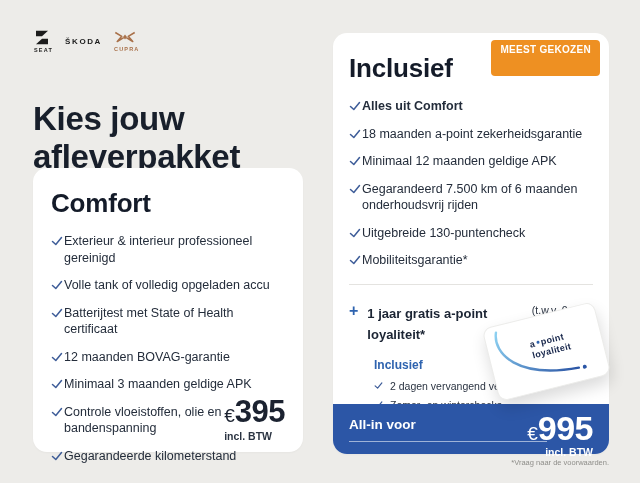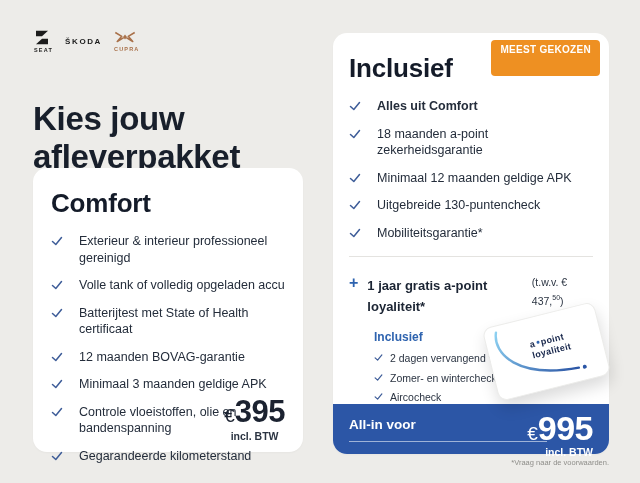--- a/index.html
+++ b/index.html
@@ -24,26 +24,26 @@
   
   .card{
     position:absolute;background:#fff;border-radius:14px;
     box-shadow:0 1px 2px rgba(0,0,0,0.03);
   }
   .card.comfort{left:33px;top:168px;width:270px;height:284px;padding:20px 18px;box-sizing:border-box;}
   .card.zekerheid{left:333px;top:33px;width:276px;height:421px;padding:20px 16px;box-sizing:border-box;}
   .card h2{margin:0 0 15px 0;font-size:26px;line-height:30px;font-weight:bold;color:#141B29;letter-spacing:-0.2px;}
   
   ul.features{list-style:none;margin:0;padding:0;}
-  ul.features li{display:flex;gap:16px;margin-bottom:11px;font-size:12.5px;line-height:16.5px;color:#242D3B;}
+  ul.features li{display:flex;gap:1px;margin-bottom:11px;font-size:12.5px;line-height:16.5px;color:#242D3B;}
   ul.features li.bold span{font-weight:bold;}
   ul.features li svg{flex:none;margin-top:2px;}
   ul.features li span{max-width:226px;}
   
-  .price{position:absolute;right:18px;bottom:10px;text-align:center;}
+  .price{position:absolute;right:18px;bottom:10px;text-align:left;}
   .price .cur{font-size:19px;font-weight:normal;color:#1B2230;vertical-align:baseline;}
   .price .amt{font-size:31px;font-weight:bold;color:#1B2230;letter-spacing:-0.5px;}
   .price .vat{font-size:10.5px;font-weight:bold;color:#2B3442;margin-top:0px;}
   
   .badge{
     position:absolute;top:7px;right:9px;background:#EE9022;color:#fff;
     font-size:10px;font-weight:bold;letter-spacing:0.3px;
     padding:4px 9px 21px;border-radius:4px;
   }
   .divider{height:1px;background:#E4E3E0;margin:15px 0 18px 0;}
@@ -193,20 +193,26 @@
           <span>18 maanden a-point zekerheidsgarantie</span>
         </li>
 
         <li>
           <svg width="12" height="12" viewBox="0 0 12 12">
             <polyline points="1.5,6.5 4.8,9.5 10.5,2.5" fill="none" stroke="#3D5C98" stroke-width="1.5" stroke-linecap="round" stroke-linejoin="round"></polyline>
           </svg>
           <span>Minimaal 12 maanden geldige APK</span>
         </li>
 
+        <li>
+          <svg width="12" height="12" viewBox="0 0 12 12">
+            <polyline points="1.5,6.5 4.8,9.5 10.5,2.5" fill="none" stroke="#3D5C98" stroke-width="1.5" stroke-linecap="round" stroke-linejoin="round"></polyline>
+          </svg>
+          <span>Gegarandeerd 7.500 km of 6 maanden onderhoudsvrij rijden</span>
+        </li>
 
         <li>
           <svg width="12" height="12" viewBox="0 0 12 12">
             <polyline points="1.5,6.5 4.8,9.5 10.5,2.5" fill="none" stroke="#3D5C98" stroke-width="1.5" stroke-linecap="round" stroke-linejoin="round"></polyline>
           </svg>
           <span>Uitgebreide 130-puntencheck</span>
         </li>
 
         <li>
           <svg width="12" height="12" viewBox="0 0 12 12">

